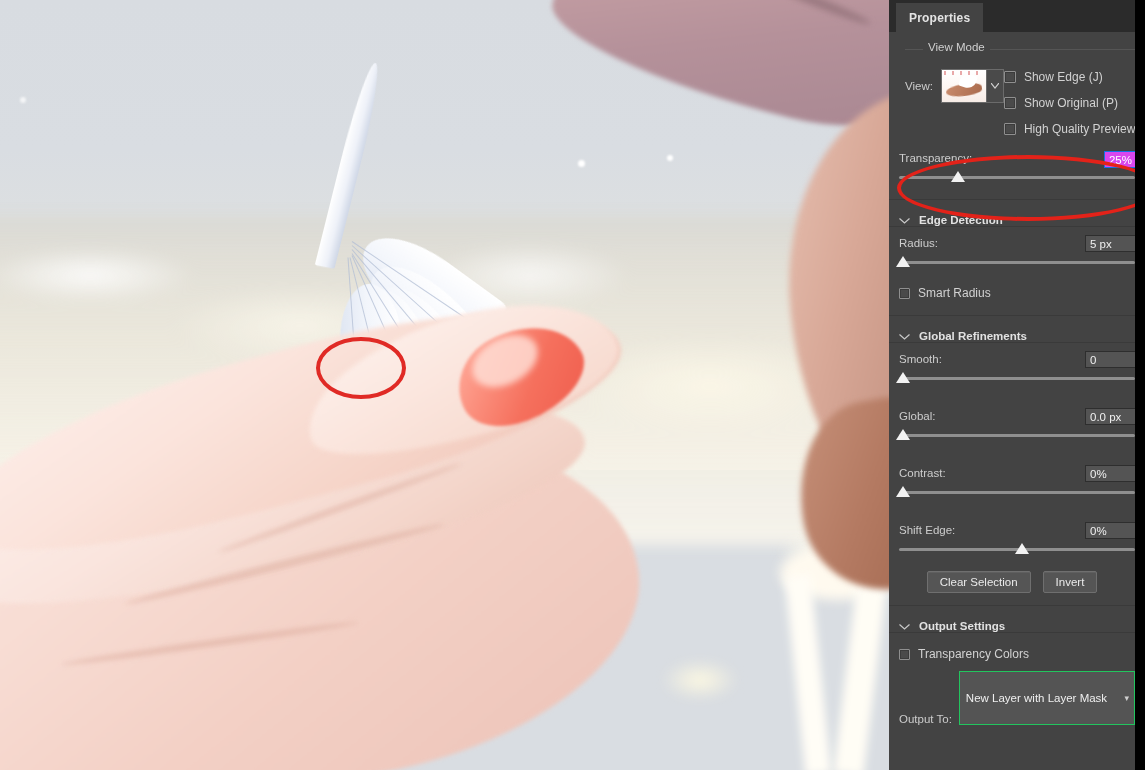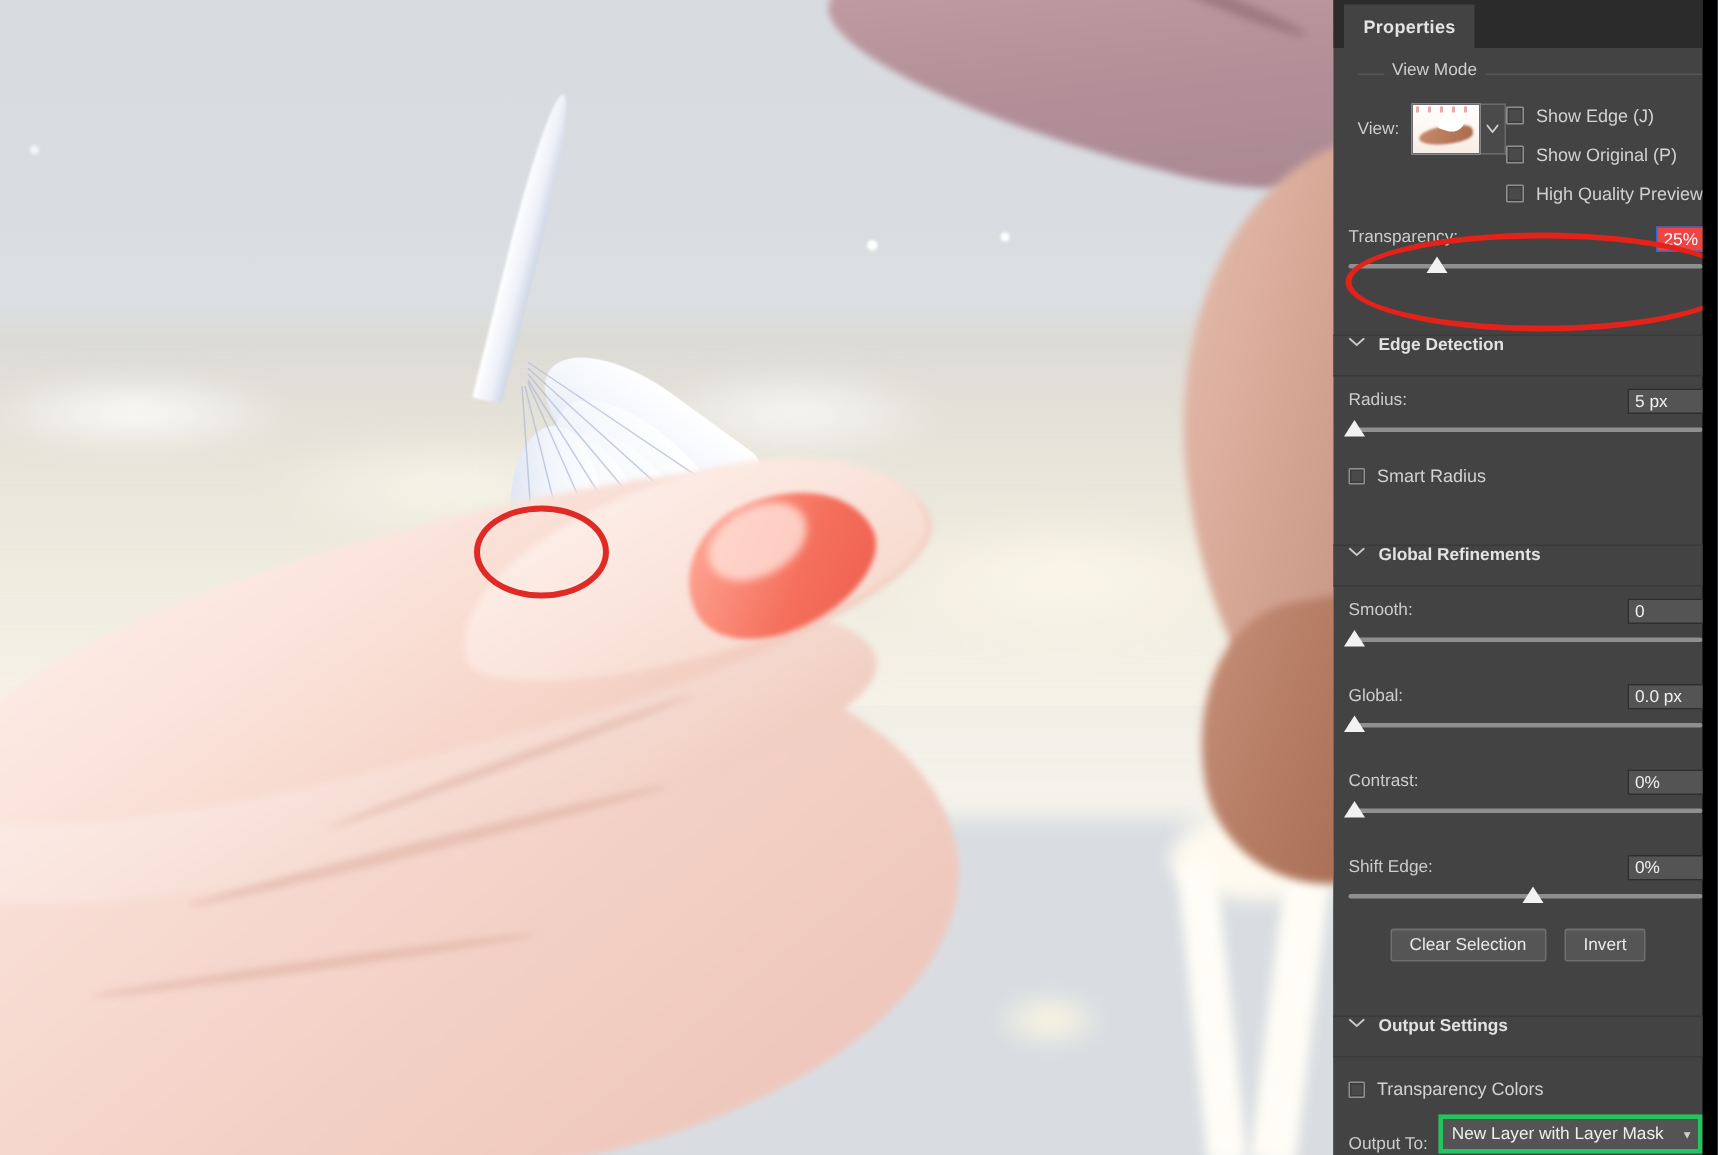--- a/index.html
+++ b/index.html
@@ -135,37 +135,37 @@
       display:flex;align-items:center;justify-content:center;}
 
   .slider{position:relative;height:14px;margin-top:3px;}
   .track{position:absolute;left:0;right:0;top:5px;height:3px;background:#8f8f8f;border-radius:2px;}
   .knob{position:absolute;top:0;width:0;height:0;border-left:7px solid transparent;
         border-right:7px solid transparent;border-bottom:11px solid #f2f2f2;transform:translateX(-7px);}
 
   .numfield{position:absolute;right:0;top:0;height:17px;min-width:56px;background:#545454;
         border:1px solid #2e2e2e;box-sizing:border-box;color:#f0f0f0;font-size:11.5px;
         display:flex;align-items:center;padding:0 4px;}
-  .numfield.sel{background:#ef4444;color:#ffffff;border-color:#1473e6;}
-
-  .sechdr{display:flex;align-items:flex-start;height:26px;padding:0 10px;border-top:1px solid #3a3a3a;
-          border-bottom:1px solid #3a3a3a;background:#434343;margin-top:24px;}
+  .numfield.sel{background:#d946ef;color:#ffffff;border-color:#1473e6;}
+
+  .sechdr{display:flex;align-items:flex-end;height:26px;padding:0 10px;border-top:1px solid #3a3a3a;
+          border-bottom:1px solid #3a3a3a;background:#434343;}
   .chev{width:12px;margin-right:8px;display:inline-block;color:#c9c9c9;font-size:10px;line-height:1;}
   .sechdr .t{font-size:11.5px;font-weight:bold;color:#e2e2e2;}
 
   .field{position:relative;padding:0 10px;margin-top:10px;}
   .fieldlabel{font-size:11.5px;color:#cdcdcd;height:16px;}
 
   .btnrow{display:flex;justify-content:center;gap:12px;padding:14px 10px 12px 0;}
   .btn{background:#555555;border:1px solid #6f6f6f;border-radius:2px;color:#eaeaea;font-size:11.5px;
        padding:4px 12px;box-shadow:inset 0 1px 0 rgba(255,255,255,.06);}
 
   .outrow{display:flex;align-items:flex-end;padding:0 10px;margin-top:10px;}
-  .outsel{flex:1;height:20px;background:#545454;border:3px solid #22c55e;color:#efefef;
-        font-size:11.5px;display:flex;align-items:center;padding:0 6px;margin-left:7px;position:relative;}
+  .outsel{flex:1;height:20px;background:#545454;border:1px solid #22c55e;color:#efefef;
+        font-size:11.5px;display:flex;align-items:center;padding:16px 6px;margin-left:7px;position:relative;}
   .outsel .car{position:absolute;right:5px;color:#cfcfcf;font-size:9px;}
 
   .hl-ellipse{position:absolute;border:4px solid #e32219;border-radius:50%;box-sizing:border-box;pointer-events:none;}
 </style>
 </head>
 <body>
 
 <div id="root">
 
   <div class="canvas">

